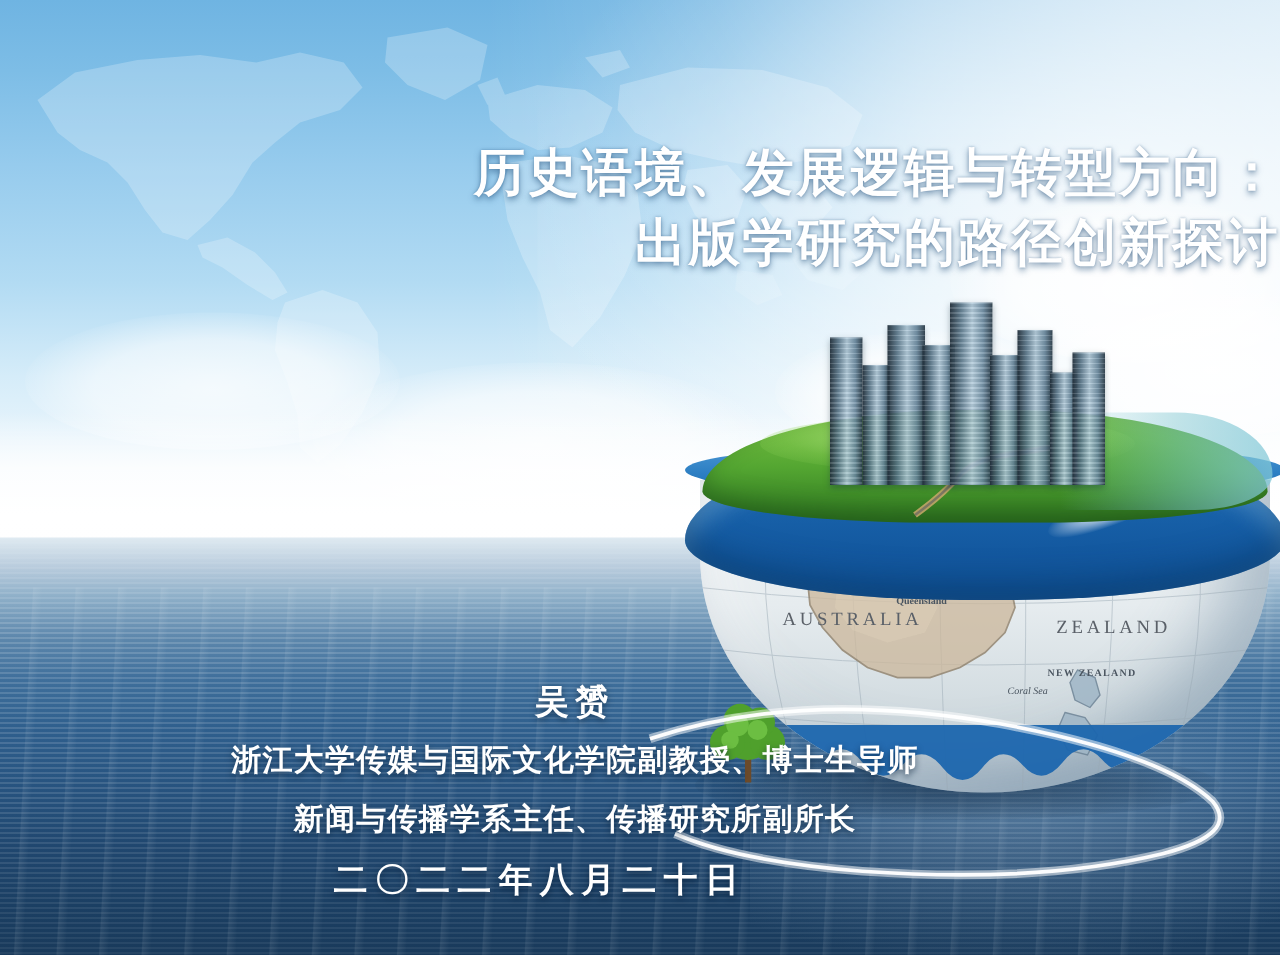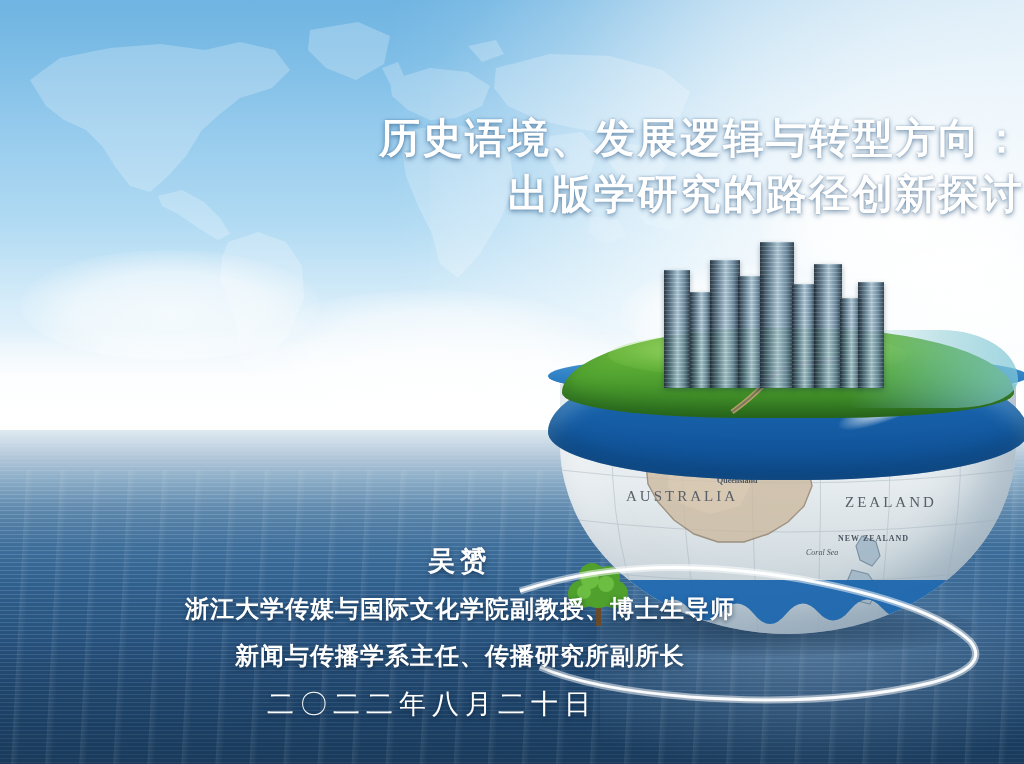--- a/index.html
+++ b/index.html
@@ -366,21 +366,21 @@
     margin-top: 16px;
   }
   .date-line {
     position: absolute;
     left: 0; top: 686px;
     width: 864px;
     text-align: center;
     color: #ffffff;
     font-family: "Liberation Serif", "DejaVu Serif", serif;
     font-size: 27px;
-    font-weight: normal;
+    font-weight: bold;
     letter-spacing: 6px;
     text-shadow: 0 2px 5px rgba(8,30,56,0.70);
     z-index: 40;
   }
 </style>
 </head>
 <body>
 
 <div id="slide">
 

